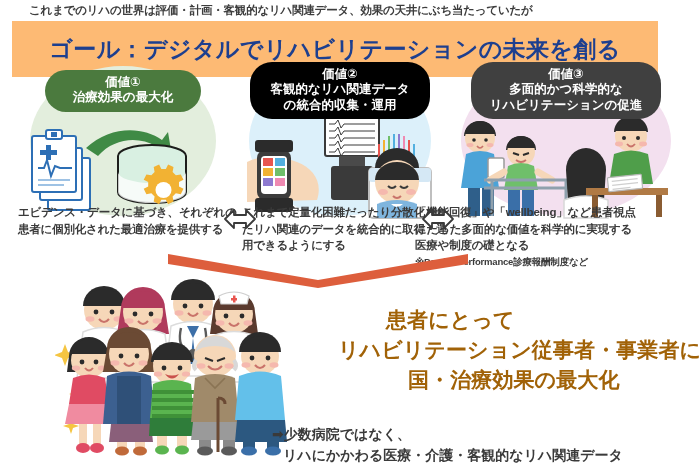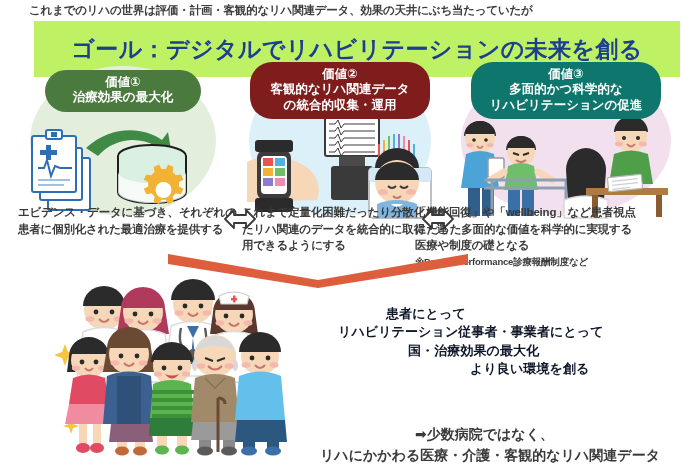--- a/index.html
+++ b/index.html
@@ -13,22 +13,22 @@
 
   
   .top-caption{
     position:absolute;left:29px;top:3px;width:640px;
     font-size:11.5px;font-weight:bold;letter-spacing:-0.2px;
     color:#3d3d3d;white-space:nowrap;
   }
 
   
   .goal-banner{
-    position:absolute;left:34px;top:21px;width:646px;height:56px;
-    background:#bef264;
+    position:absolute;left:12px;top:21px;width:646px;height:56px;
+    background:#fdba74;
   }
   .goal-title{
     position:absolute;inset:0;display:flex;align-items:center;justify-content:center;
     font-size:23px;font-weight:bold;color:#1d3f8f;letter-spacing:0.4px;
     white-space:nowrap;
   }
 
   
   .panels{position:absolute;left:0;top:62px;width:700px;height:205px;}
 
@@ -45,22 +45,22 @@
   .panel-2 .panel-bg{background:#dcf0fa;width:182px;}
   .panel-3 .panel-bg{background:#f3e0ef;width:210px;}
 
   .pill{
     position:absolute;left:50%;transform:translateX(-50%);top:0;
     border-radius:22px;color:#ffffff;text-align:center;
     font-size:12.5px;font-weight:bold;line-height:1.22;
     padding:5px 14px 6px;white-space:pre-line;z-index:4;
   }
   .panel-1 .pill{background:#4b7a3e;top:8px;width:128px;}
-  .panel-2 .pill{background:#7f1d1d;top:0px;width:152px;}
-  .panel-3 .pill{background:#0f766e;top:0px;width:162px;}
+  .panel-2 .pill{background:#000000;top:0px;width:152px;}
+  .panel-3 .pill{background:#404040;top:0px;width:162px;}
 
   .caption{
     position:absolute;left:0;right:0;top:142px;
     font-size:11.5px;font-weight:bold;line-height:1.45;
     color:#3a3a3a;letter-spacing:-0.2px;
   }
   .panel-1 .caption{left:10px;width:228px;}
   .panel-2 .caption{left:2px;width:208px;}
   .panel-3 .caption{left:-25px;width:225px;}
   .caption .note{display:block;font-size:9.5px;font-weight:bold;line-height:1.4;margin-top:1px;}
@@ -75,33 +75,32 @@
 
   
   .chevron{position:absolute;left:168px;top:252px;width:300px;height:36px;}
 
   
   .people{position:absolute;left:55px;top:278px;width:290px;height:178px;}
 
   
   .bottom-text{position:absolute;left:330px;top:305px;width:365px;}
   .bt-line{
-    font-size:13px;font-weight:bold;color:#0f172a;line-height:1.42;
+    font-size:21px;font-weight:bold;color:#a16207;line-height:1.42;
     white-space:nowrap;letter-spacing:0.1px;
   }
   .bt-1{text-align:left;padding-left:56px;}
   .bt-2{text-align:left;padding-left:8px;}
   .bt-3{text-align:left;padding-left:78px;}
   .bt-4{text-align:left;padding-left:140px;}
 
   .bottom-note{
     position:absolute;left:272px;top:424px;width:425px;
     font-size:14px;font-weight:bold;color:#3a3a3a;line-height:1.5;
     white-space:nowrap;
-    text-align:center;
   }
   .bottom-note .l2{padding-left:11px;}
 </style>
 </head>
 <body>
 
 <div class="root">
 
   <div class="top-caption">これまでのリハの世界は評価・計画・客観的なリハ関連データ、効果の天井にぶち当たっていたが</div>
 
@@ -487,21 +486,20 @@
         <ellipse cx="194" cy="173" rx="8" ry="4.5" fill="#3a6fa8"></ellipse>
         <ellipse cx="218" cy="173" rx="8" ry="4.5" fill="#3a6fa8"></ellipse>
       </g>
     </svg>
   </div>
 
   <div class="bottom-text">
     <div class="bt-line bt-1">患者にとって</div>
     <div class="bt-line bt-2">リハビリテーション従事者・事業者にとって</div>
     <div class="bt-line bt-3">国・治療効果の最大化</div>
-    <div class="bt-line bt-4">より良い環境を創る</div>
   </div>
 
   <div class="bottom-note">
     <div class="l1">➡少数病院ではなく、</div>
     <div class="l2">リハにかかわる医療・介護・客観的なリハ関連データ</div>
   </div>
 
 </div>
 
 </body></html>

